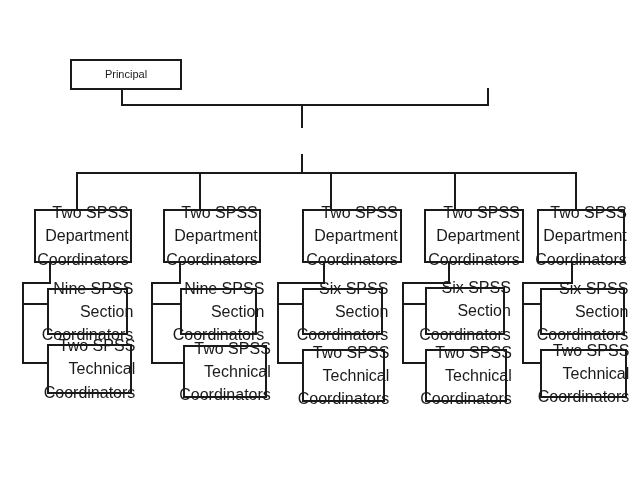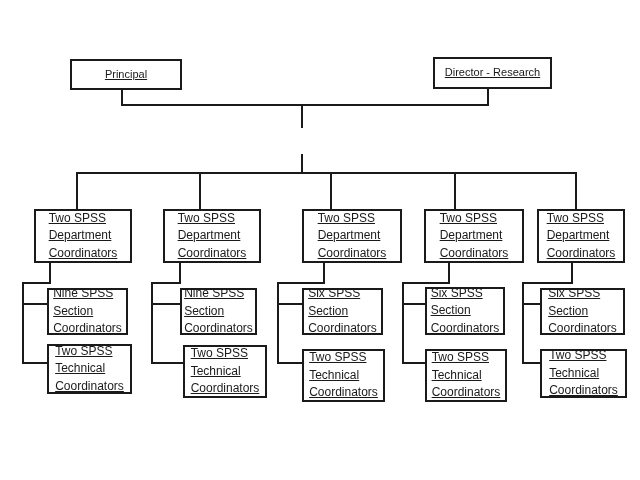--- a/index.html
+++ b/index.html
@@ -22,30 +22,29 @@
   }
   .node {
     position: absolute;
     box-sizing: border-box;
     border: 2px solid #1a1a1a;
     background: #ffffff;
     color: #1a1a1a;
     display: flex;
     align-items: center;
     justify-content: center;
-    text-align: left;
+    text-align: right;
     white-space: pre-line;
-    text-decoration: underline;
   }
   .node.one {
     font-size: 11px;
     line-height: 1.2;
   }
   .node.multi {
-    font-size: 12px;
+    font-size: 16px;
     line-height: 1.45;
   }
 </style>
 </head>
 <body>
 
 <div class="chart">
 
   <svg width="640" height="480" viewBox="0 0 640 480">
     <g stroke="#1a1a1a" stroke-width="2" fill="none">
@@ -53,21 +52,20 @@
       <path d="M302 154 V174 M76 173 H577 M77 173 V210 M200 173 V210 M331 173 V210 M455 173 V210 M576 173 V210"></path>
       <path d="M50 262 V283 H23 V364 M23 304 H48 M23 363 H48"></path>
       <path d="M180 262 V283 H152 V364 M152 304 H181 M152 363 H184"></path>
       <path d="M324 262 V283 H278 V364 M278 304 H303 M278 363 H303"></path>
       <path d="M449 262 V283 H403 V364 M403 304 H426 M403 363 H426"></path>
       <path d="M572 262 V283 H523 V364 M523 304 H541 M523 363 H541"></path>
     </g>
   </svg>
 
   <div class="node one" style="left:70px;top:59px;width:112px;height:31px">Principal</div>
-  <div class="node one" style="left:433px;top:57px;width:119px;height:32px">Director - Research</div>
 
 
   <div class="node multi" style="left:34px;top:209px;width:98px;height:54px">Two SPSS
 Department
 Coordinators</div>
   <div class="node multi" style="left:163px;top:209px;width:98px;height:54px">Two SPSS
 Department
 Coordinators</div>
   <div class="node multi" style="left:302px;top:209px;width:100px;height:54px">Two SPSS
 Department

